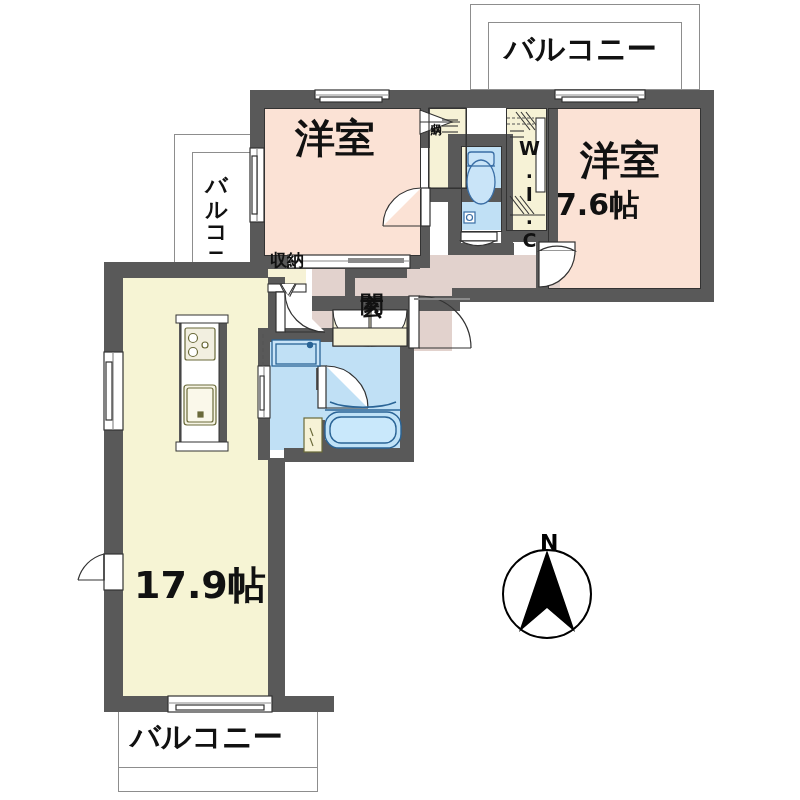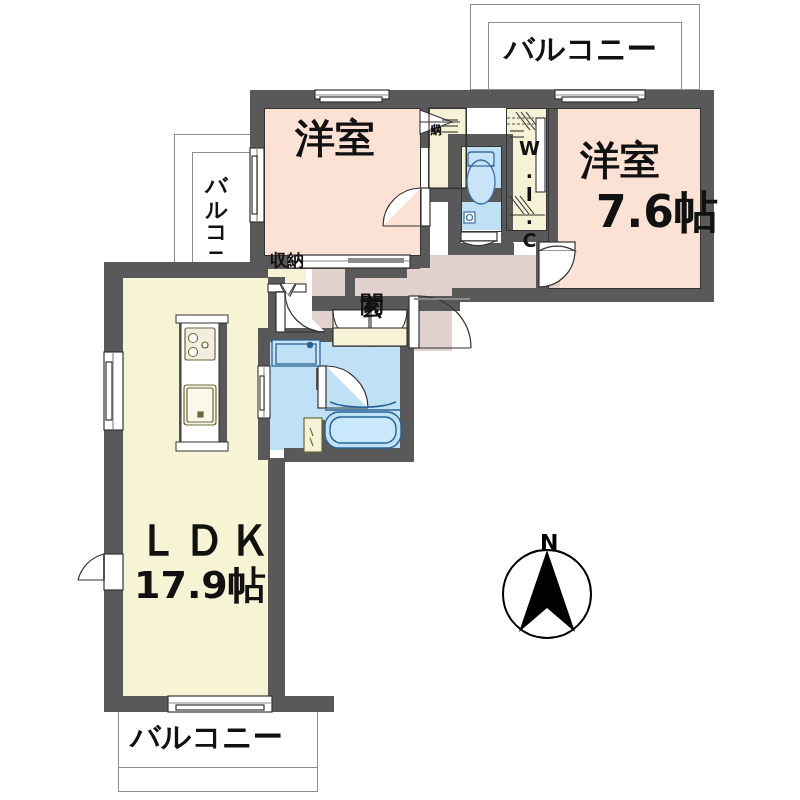--- a/index.html
+++ b/index.html
@@ -349,23 +349,22 @@
 
     <g>
       <circle cx="547" cy="594" r="44" fill="#ffffff" stroke="#000" stroke-width="2"></circle>
       <path d="M547,550 L575,632 L547,608 L519,632 Z" fill="#000000"></path>
     </g>
   </svg>
 
   <div class="lbl" style="left:295px; top:118px; font-size:40px;">洋室</div>
 
   <div class="lbl" style="left:580px; top:140px; font-size:40px;">洋室</div>
-  <div class="lbl" style="left:596px; top:190px; font-size:44px;">7.6帖</div>
-
-  <div class="lbl" style="left:137px; top:518px; font-size:44px; letter-spacing:2px;">ＬＤＫ</div>
+  <div class="lbl" style="left:556px; top:190px; font-size:30px;">7.6帖</div>
+
   <div class="lbl" style="left:134px; top:566px; font-size:38px;text-align:center;">17.9帖</div>
 
   <div class="lbl-v" style="left:360px; top:274px; font-size:23px;">玄関</div>
 
   <div class="lbl" style="left:270px; top:252px; font-size:17px;">収納</div>
 
   <div class="lbl-v" style="left:430px; top:114px; font-size:11px;">収納</div>
 
   <div class="lbl-v" style="left:519px; top:137px; font-size:19px;">W.I.C</div>
 

